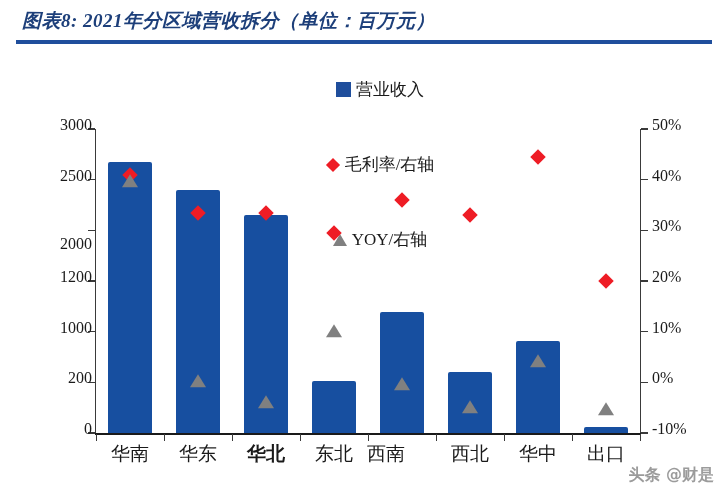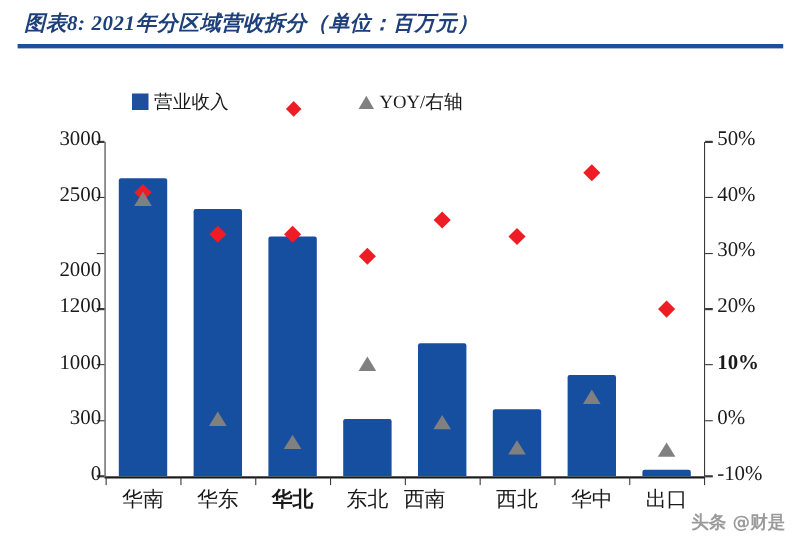--- a/index.html
+++ b/index.html
@@ -17,21 +17,21 @@
     color:#1d3f7a;letter-spacing:.5px;white-space:nowrap;
   }
   .title-rule{
     position:absolute;left:16px;top:40px;width:696px;height:4px;
     background:#1f4e9c;
   }
 
   
   .legend{
     position:absolute;left:120px;top:78px;width:520px;height:26px;
-    display:flex;align-items:flex-end;gap:52px;
+    display:flex;align-items:center;gap:52px;flex-direction:column;
   }
   .lg-item{display:flex;align-items:center;gap:5px;}
   .lg-label{
     font-family:"Liberation Serif","DejaVu Serif",serif;
     font-size:17px;color:#1a1a1a;white-space:nowrap;
   }
   .sw-square{width:15px;height:15px;background:#1f4e9c;}
   .sw-diamond{
     width:10px;height:10px;background:#ee1c25;
     transform:rotate(45deg);margin:0 2px;
@@ -50,21 +50,21 @@
   .ax-right{left:544px;top:0;width:1.4px;height:304px;}
   .ax-bottom{left:-1px;top:304px;width:546px;height:1.6px;background:#1a1a1a;}
 
   .tick{position:absolute;height:1.4px;background:#3a3a3a;width:7px;}
   .tick.l{left:-8px;}
   .tick.r{left:545px;}
   .tickx{position:absolute;top:305px;width:1.4px;height:7px;background:#3a3a3a;}
 
   .ylab{
     position:absolute;font-family:"Liberation Serif","DejaVu Serif",serif;
-    font-size:19px;color:#1a1a1a;white-space:nowrap;
+    font-size:16px;color:#1a1a1a;white-space:nowrap;
   }
   .ylab.l{right:548px;text-align:right;}
   .ylab.r{left:556px;text-align:right;}
 
   .xlab{
     position:absolute;top:312px;
     font-family:"Liberation Serif","DejaVu Serif",serif;
     font-size:19px;color:#1a1a1a;text-align:center;white-space:nowrap;
   }
 
@@ -93,51 +93,52 @@
   <div class="fig-title">图表8: 2021年分区域营收拆分（单位：百万元）</div>
   <div class="title-rule"></div>
 
   <div class="legend">
     <div class="lg-item">
       <span class="sw-square"></span>
       <span class="lg-label">营业收入</span>
     </div>
     <div class="lg-item">
       <span class="sw-diamond"></span>
+      <span class="lg-label">毛利率/右轴</span>
     </div>
     <div class="lg-item">
       <span class="sw-triangle"></span>
       <span class="lg-label">YOY/右轴</span>
     </div>
   </div>
 
   <div class="plot" id="plot">
     <div class="axis-line ax-left"></div>
     <div class="axis-line ax-right"></div>
     <div class="axis-line ax-bottom"></div>
   <div class="tick l" style="top: 303.3px;"></div>
       <div class="ylab l" style="top: 291px;">0</div>
       <div class="tick l" style="top: 252.633px;"></div>
-      <div class="ylab l" style="top: 240.333px;">300</div>
+      <div class="ylab l" style="top: 240.333px;">200</div>
       <div class="tick l" style="top: 201.967px;"></div>
       <div class="ylab l" style="top: 189.667px;">1000</div>
       <div class="tick l" style="top: 151.3px;"></div>
       <div class="ylab l" style="top: 139px;">1200</div>
       <div class="tick l" style="top: 100.633px;"></div>
       <div class="ylab l" style="top: 106px;">2000</div>
       <div class="tick l" style="top: 49.9667px;"></div>
       <div class="ylab l" style="top: 37.6667px;">2500</div>
       <div class="tick l" style="top: -0.7px;"></div>
       <div class="ylab l" style="top: -13px;">3000</div>
       <div class="tick r" style="top: 303.3px;"></div>
       <div class="ylab r" style="top: 291px;">-10%</div>
       <div class="tick r" style="top: 252.633px;"></div>
       <div class="ylab r" style="top: 240.333px;">0%</div>
       <div class="tick r" style="top: 201.967px;"></div>
-      <div class="ylab r" style="top: 189.667px; font-weight: bold;">10%</div>
+      <div class="ylab r" style="top: 189.667px;">10%</div>
       <div class="tick r" style="top: 151.3px;"></div>
       <div class="ylab r" style="top: 139px;">20%</div>
       <div class="tick r" style="top: 100.633px;"></div>
       <div class="ylab r" style="top: 88.3333px;">30%</div>
       <div class="tick r" style="top: 49.9667px;"></div>
       <div class="ylab r" style="top: 37.6667px;">40%</div>
       <div class="tick r" style="top: -0.7px;"></div>
       <div class="ylab r" style="top: -13px;">50%</div>
       <div class="tickx" style="left: 0px;"></div>
       <div class="bar" title="华南: 2670" style="left: 11.56px; width: 44.88px; top: 33.44px; height: 270.56px; background: rgb(23, 79, 160);"></div>

